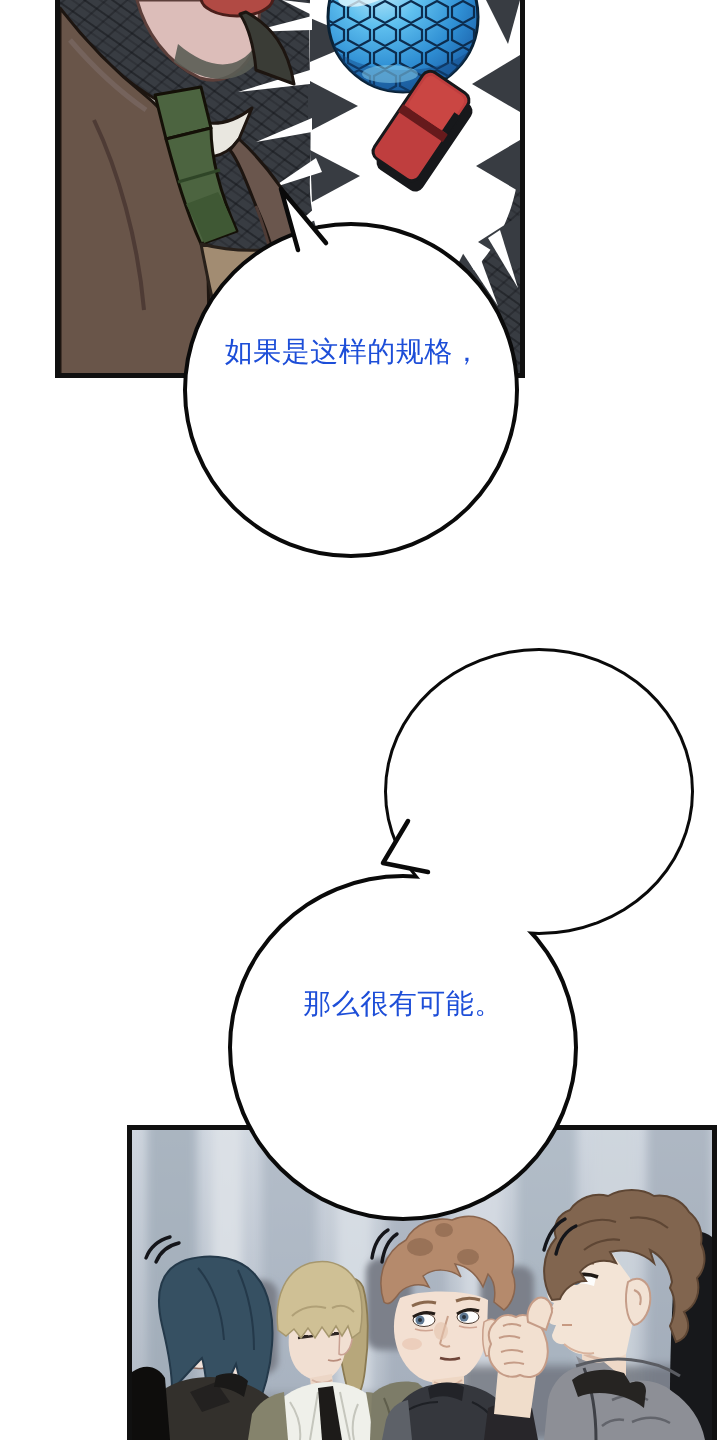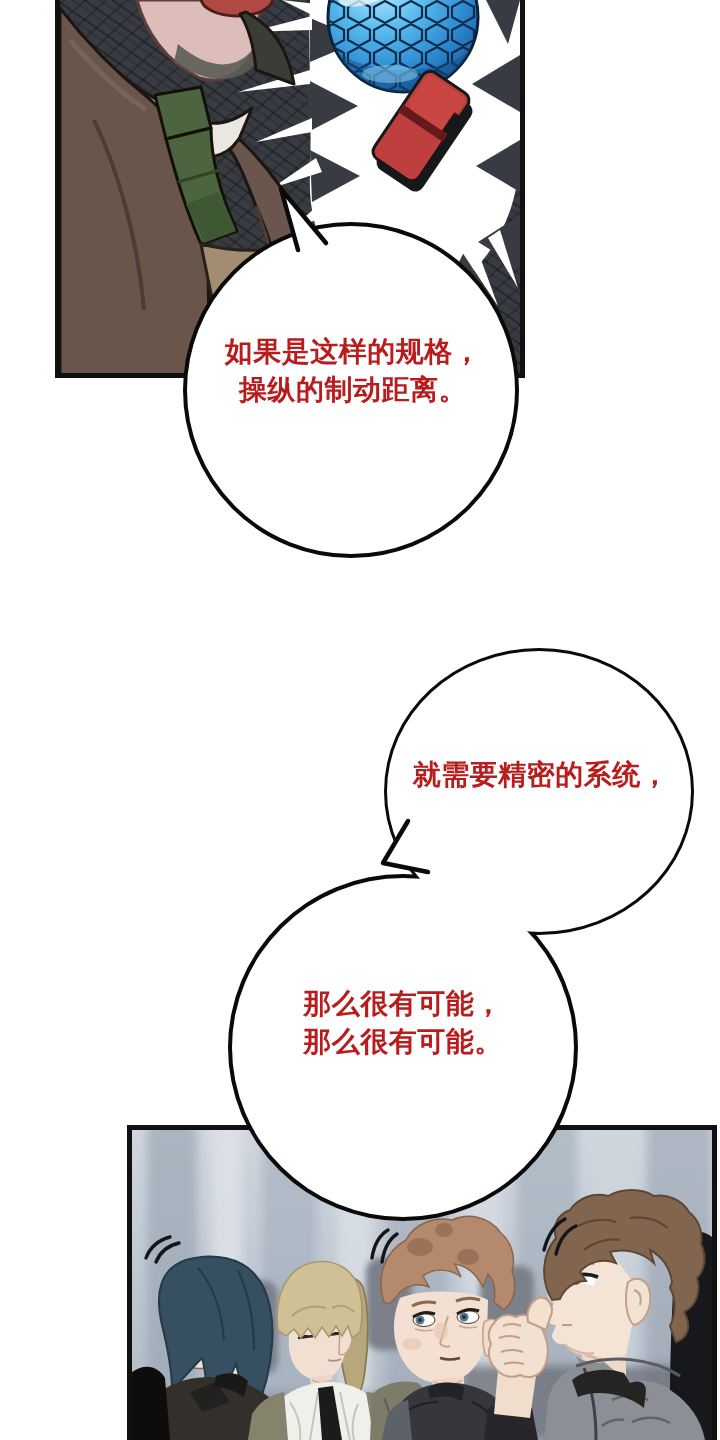--- a/index.html
+++ b/index.html
@@ -9,21 +9,21 @@
   .panel svg{display:block;}
   #panel-top{left:55px;top:0;width:460px;height:373px;border:5px solid #101010;border-top:none;}
   #panel-bottom{left:127px;top:1125px;width:580px;height:310px;border:5px solid #101010;background:#c2cad4;}
   .bubble{position:absolute;background:#ffffff;border:4.5px solid #0a0a0a;border-radius:50%;box-sizing:border-box;}
   #bubble1{left:183px;top:222px;width:336px;height:336px;z-index:20;}
   #bubble2{left:384px;top:648px;width:310px;height:287px;z-index:21;}
   #bubble3{left:228px;top:874px;width:350px;height:347px;z-index:22;}
   #bubble2-inner{position:absolute;left:387px;top:651px;width:304px;height:281px;background:#fff;
                  border-radius:50%;z-index:23;}
   .tail{position:absolute;z-index:24;}
-  .btxt{position:absolute;z-index:40;text-align:center;color:#b91c1c;font-weight:700;
+  .btxt{position:absolute;z-index:40;text-align:center;color:#1d4ed8;font-weight:400;
         font-size:28px;letter-spacing:.5px;}
   #text1{left:187px;top:333px;width:332px;line-height:38px;}
   #text2{left:389px;top:755px;width:304px;line-height:40px;}
   #text3{left:232px;top:985px;width:342px;line-height:38px;}
 </style>
 </head>
 <body>
 
 <div class="page">
 
@@ -132,35 +132,32 @@
     </svg>
   </section>
 
   <div class="bubble" id="bubble1"></div>
   <svg class="tail" style="left:250px;top:178px;" width="100" height="84">
     <path d="M31,11 L48,72 L76,65 Z" fill="#ffffff"></path>
     <path d="M31,11 L48,72 M31,11 L76,65" stroke="#0a0a0a" stroke-width="4.5" fill="none" stroke-linecap="round"></path>
   </svg>
   <div class="btxt" id="text1">
     <div>如果是这样的规格，</div>
-    <div>操纵的制动距离。</div>
   </div>
 
   <div class="bubble" id="bubble2"></div>
   <div class="bubble" id="bubble3"></div>
   <div id="bubble2-inner"></div>
   <svg class="tail" style="left:368px;top:808px;" width="80" height="80">
     <path d="M15,55 L40,13 L60,64 Z" fill="#ffffff"></path>
     <path d="M15,55 L40,13 M15,55 L60,64" stroke="#0a0a0a" stroke-width="4.5" fill="none" stroke-linecap="round"></path>
   </svg>
   <div class="btxt" id="text2">
-    <div>就需要精密的系统，</div>
   </div>
   <div class="btxt" id="text3">
-    <div>那么很有可能，</div>
     <div>那么很有可能。</div>
   </div>
 
   <section class="panel" id="panel-bottom">
     <svg width="580" height="310" viewBox="0 0 580 310">
       <defs>
         <linearGradient id="bg2" x1="0" y1="0" x2="0" y2="1">
           <stop offset="0" stop-color="#cfd6df"></stop>
           <stop offset="1" stop-color="#aeb7c3"></stop>
         </linearGradient>

